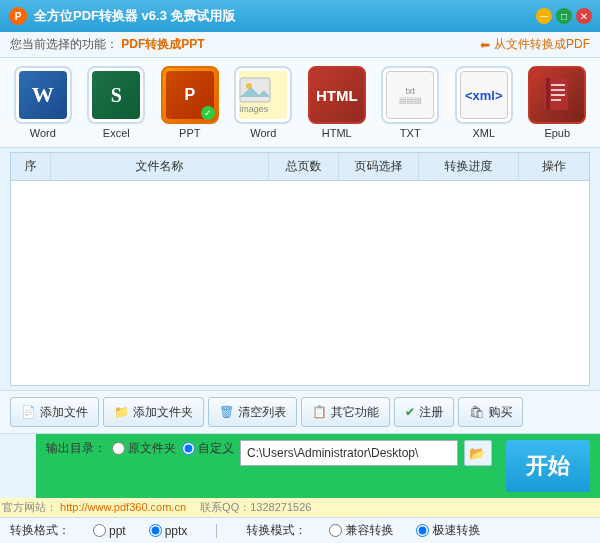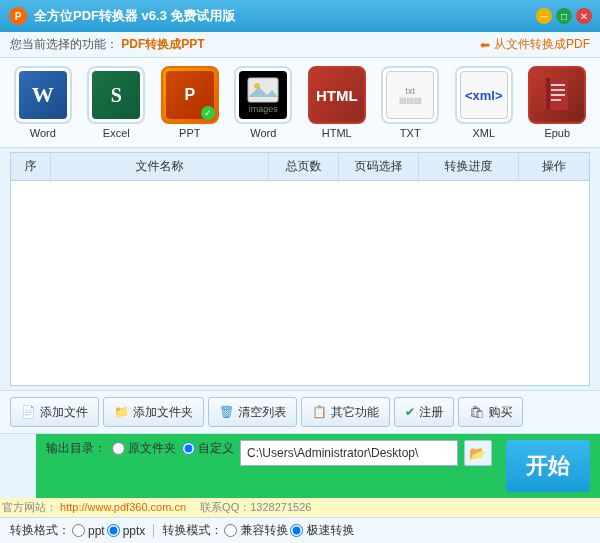--- a/index.html
+++ b/index.html
@@ -148,25 +148,25 @@
       border-radius: 4px;
       display: flex;
       align-items: center;
       justify-content: center;
       color: white;
       font-size: 18px;
       font-weight: bold;
     }
     
     .icon-image {
-      background: #000000;
-      width: 48px; height: 48px;
-      border-radius: 4px;
-      display: flex;
-      align-items: center;
+      background: #fef9c3;
+      width: 48px; height: 48px;
+      border-radius: 4px;
+      display: flex;
+      align-items: flex-start;
       justify-content: center;
       flex-direction: column;
       color: #888;
       font-size: 11px;
     }
     
     .icon-html {
       background: linear-gradient(135deg, #c0392b, #922b21);
       width: 48px; height: 48px;
       border-radius: 4px;
@@ -337,21 +337,21 @@
     }
     .website-bar a { color: #e06a00; text-decoration: none; }
 
     
     .bottom-bar {
       background: #f0f8fd;
       border-top: 1px solid #c8e0f0;
       padding: 4px 10px;
       display: flex;
       align-items: center;
-      gap: 2px;
+      gap: 23px;
       font-size: 12px;
       color: #333;
     }
     .radio-inline { display: flex; align-items: center; gap: 3px; }
     .separator { width: 1px; height: 14px; background: #bbb; margin: 0 6px; }
 
     .main-content {
       display: flex;
       flex-direction: column;
       height: calc(543px - 32px);

